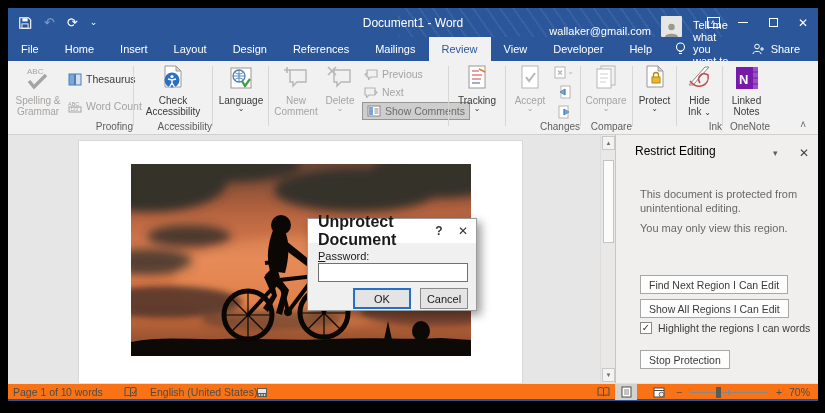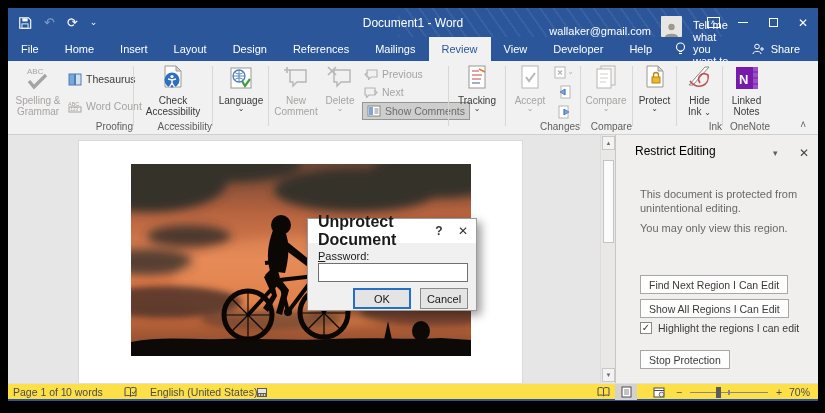--- a/index.html
+++ b/index.html
@@ -118,21 +118,21 @@
   .dlg-close { font-size:12px; color:#333; width:26px; text-align:center; }
   .dlg-label { position:absolute; left:10px; top:31px; font-size:11px; color:#1a1a1a; }
   .dlg-label u { text-decoration:underline; }
   .dlg-input { position:absolute; left:10px; top:44px; width:150px; height:19px; border:1px solid #707070; background:#fff; font-size:11px; padding:0 3px; font-family:"Liberation Sans",sans-serif; }
   .dlg-btn { position:absolute; top:69px; height:21px; font-size:11px; color:#1a1a1a; background:#e4e4e4; display:flex; align-items:center; justify-content:center; }
   .dlg-ok { left:45px; width:58px; border:2px solid #2470c8; }
   .dlg-cancel { left:112px; width:48px; border:1px solid #8a8a8a; }
   
   .statusbar {
     position:absolute; left:0; top:375px; width:810px; height:16px;
-    background:#fde047; border-top:1px solid #e1e0df; font-size:10.5px; color:#4d4c4a;
+    background:#f97316; border-top:1px solid #e1e0df; font-size:10.5px; color:#4d4c4a;
   }
   .sb-item { position:absolute; top:0; height:16px; display:flex; align-items:center; }
   .viewbtn { position:absolute; top:0; width:22px; height:16px; display:flex; align-items:center; justify-content:center; }
   .viewbtn.sel { background:#d4d2d0; }
   .ztrack { position:absolute; top:8px; height:1px; background:#8a8886; }
   .zthumb { position:absolute; top:3px; width:5px; height:11px; background:#5c5a58; }
   .ztick { position:absolute; top:6px; width:2px; height:5px; background:#8a8886; }
   svg { display:block; }
 </style>
 </head>
@@ -524,21 +524,21 @@
     <div class="pane">
       <div class="pane-title">Restrict Editing</div>
       <div class="pane-dd">▾</div>
       <div class="pane-close">✕</div>
       <div class="pane-p" style="top:52px">This document is protected from unintentional editing.</div>
       <div class="pane-p" style="top:86px">You may only view this region.</div>
       <div class="pane-btn" style="top:164px">Show All Regions I Can Edit</div>
       <div class="pane-btn" style="top:140px">Find Next Region I Can Edit</div>
       <div class="chkrow" style="top:187px">
         <span class="chkbox">✓</span>
-        <span>Highlight the regions I can edit</span>
+        <span>Highlight the regions I can words</span>
       </div>
       <div class="pane-btn" style="top:215px">Stop Protection</div>
     </div>
   </div>
 
   <div class="dialog">
     <div class="dlg-head">
       <span class="dlg-title">Unprotect Document</span>
       <span class="dlg-help">?</span>
       <span class="dlg-close">✕</span>

